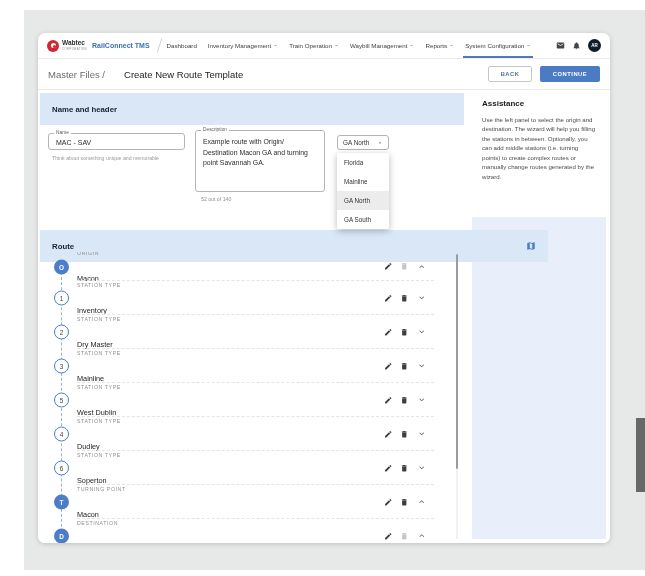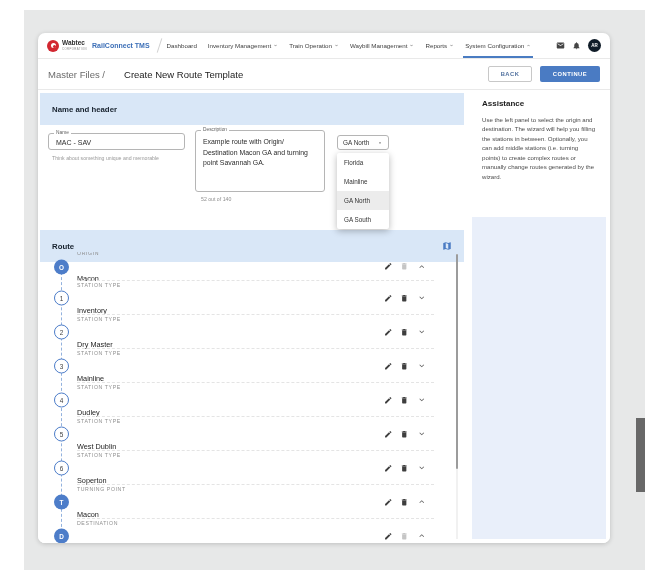--- a/index.html
+++ b/index.html
@@ -61,21 +61,21 @@
   .menu-item{height:19px;display:flex;align-items:center;padding:0 7px;font-size:6.3px;color:#333;cursor:pointer;}
   .menu-item.selected{background:#ececec;}
 
   .right-col{position:absolute;left:434px;top:0;width:134px;bottom:4px;background:#e9effa;}
   .assist-card{position:absolute;left:0;top:0;right:0;height:127px;background:#fff;padding:9px 10px;box-sizing:border-box;}
   .assist-title{font-size:8px;font-weight:bold;color:#1c1c1c;}
   .assist-body{margin-top:7px;font-size:6.1px;line-height:1.55;color:#4c4c4c;}
 
   
   .route-card{position:absolute;left:2px;top:140px;width:424px;bottom:0;background:#fff;}
-  #route-header{left:0;top:0;width:424px;justify-content:space-between;}
+  #route-header{left:0;top:0;width:508px;justify-content:space-between;}
   #route-header svg{width:10px;height:10px;fill:#4a7bc3;display:block;}
   .route-list{position:absolute;left:0;top:22px;right:0;bottom:0;overflow:hidden;}
   .timeline{position:absolute;left:20.7px;top:15px;height:270px;border-left:1.5px dashed #93b2de;z-index:1;}
   .stop-row{position:relative;height:34px;display:flex;align-items:center;padding:0 38px 0 37px;box-sizing:border-box;}
   .stop-row.first{height:29px;}
   .stop-row::after{content:"";position:absolute;left:37px;right:30px;bottom:0;border-top:1px dashed #e4e4e4;}
   .stop-row.last::after{display:none;}
   .badge{position:absolute;left:14px;top:50%;transform:translateY(-50%);width:15px;height:15px;border-radius:50%;
          display:flex;align-items:center;justify-content:center;font-size:6.4px;z-index:2;box-sizing:border-box;}
   .badge.filled{background:#4d7dc9;color:#fff;font-weight:bold;}
@@ -306,49 +306,49 @@
               </span>
             <span class="act chev">
                 <svg viewBox="0 0 24 24">
                   <path d="M7.41 8.59 12 13.17l4.59-4.58L18 10l-6 6-6-6z"></path>
                 </svg>
               </span>
           </div>
         </div>
 
         <div class="stop-row">
+          <div class="badge outline">5</div>
+          <div class="stop-text">
+            <span class="stop-type">STATION TYPE</span>
+            <span class="stop-name">West Dublin</span>
+          </div>
+          <div class="row-actions">
+            <span class="act">
+                <svg viewBox="0 0 24 24">
+                  <path d="M3 17.25V21h3.75L17.81 9.94l-3.75-3.75L3 17.25zM20.71 7.04a1 1 0 0 0 0-1.41l-2.34-2.34a1 1 0 0 0-1.41 0l-1.83 1.83 3.75 3.75 1.83-1.83z"></path>
+                </svg>
+              </span>
+            <span class="act">
+                <svg viewBox="0 0 24 24">
+                  <path d="M6 19a2 2 0 0 0 2 2h8a2 2 0 0 0 2-2V7H6v12zM19 4h-3.5l-1-1h-5l-1 1H5v2h14V4z"></path>
+                </svg>
+              </span>
+            <span class="act chev">
+                <svg viewBox="0 0 24 24">
+                  <path d="M7.41 8.59 12 13.17l4.59-4.58L18 10l-6 6-6-6z"></path>
+                </svg>
+              </span>
+          </div>
+        </div>
+
+        <div class="stop-row">
           <div class="badge outline">4</div>
           <div class="stop-text">
             <span class="stop-type">STATION TYPE</span>
             <span class="stop-name">Dudley</span>
-          </div>
-          <div class="row-actions">
-            <span class="act">
-                <svg viewBox="0 0 24 24">
-                  <path d="M3 17.25V21h3.75L17.81 9.94l-3.75-3.75L3 17.25zM20.71 7.04a1 1 0 0 0 0-1.41l-2.34-2.34a1 1 0 0 0-1.41 0l-1.83 1.83 3.75 3.75 1.83-1.83z"></path>
-                </svg>
-              </span>
-            <span class="act">
-                <svg viewBox="0 0 24 24">
-                  <path d="M6 19a2 2 0 0 0 2 2h8a2 2 0 0 0 2-2V7H6v12zM19 4h-3.5l-1-1h-5l-1 1H5v2h14V4z"></path>
-                </svg>
-              </span>
-            <span class="act chev">
-                <svg viewBox="0 0 24 24">
-                  <path d="M7.41 8.59 12 13.17l4.59-4.58L18 10l-6 6-6-6z"></path>
-                </svg>
-              </span>
-          </div>
-        </div>
-
-        <div class="stop-row">
-          <div class="badge outline">5</div>
-          <div class="stop-text">
-            <span class="stop-type">STATION TYPE</span>
-            <span class="stop-name">West Dublin</span>
           </div>
           <div class="row-actions">
             <span class="act">
                 <svg viewBox="0 0 24 24">
                   <path d="M3 17.25V21h3.75L17.81 9.94l-3.75-3.75L3 17.25zM20.71 7.04a1 1 0 0 0 0-1.41l-2.34-2.34a1 1 0 0 0-1.41 0l-1.83 1.83 3.75 3.75 1.83-1.83z"></path>
                 </svg>
               </span>
             <span class="act">
                 <svg viewBox="0 0 24 24">
                   <path d="M6 19a2 2 0 0 0 2 2h8a2 2 0 0 0 2-2V7H6v12zM19 4h-3.5l-1-1h-5l-1 1H5v2h14V4z"></path>

